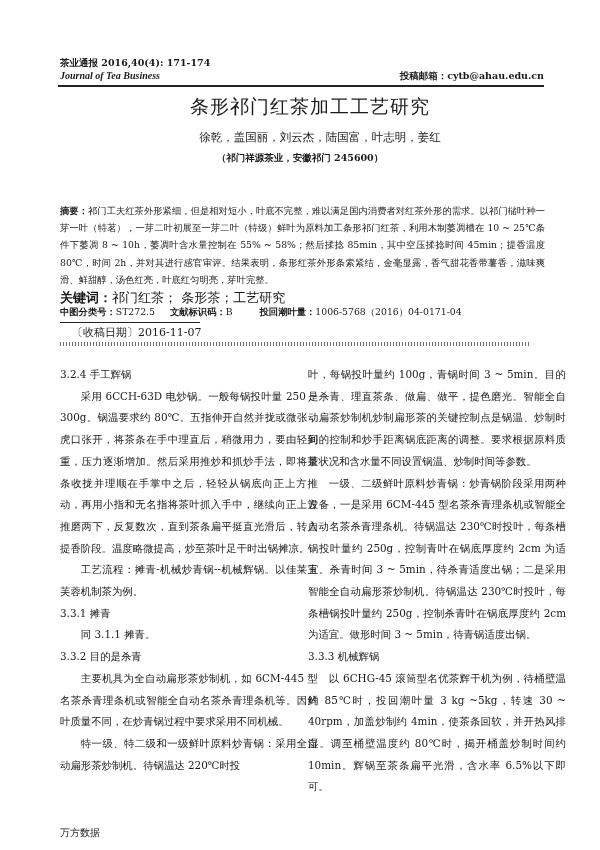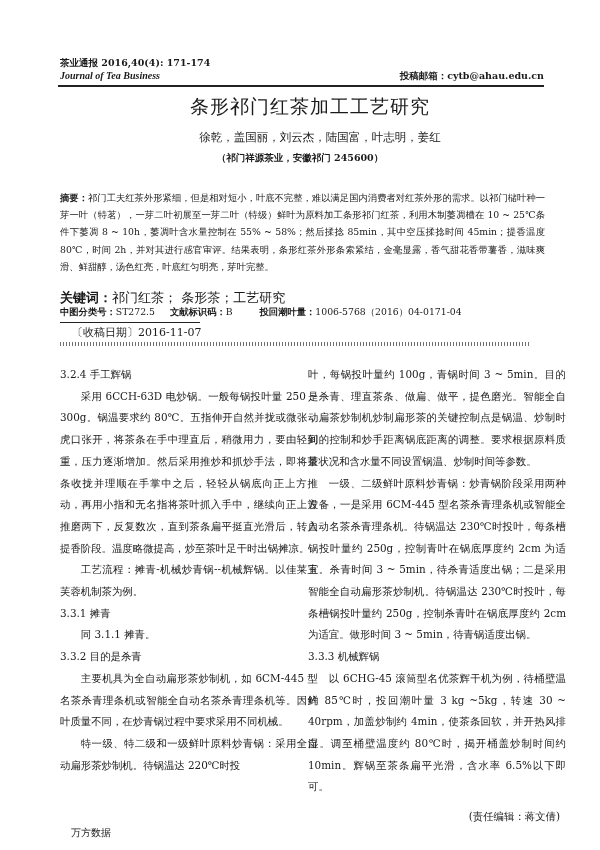--- a/index.html
+++ b/index.html
@@ -8,39 +8,39 @@
       font-family: "DejaVu Serif", "Liberation Serif", serif;
       color: #1a1a1a;
     }
     .hdr-left { position: absolute; left: 60px; top: 56px; font-size: 9.5px; line-height: 13px; font-weight: bold; }
     .hdr-left .en { font-style: italic; font-family: "Liberation Serif", serif; font-size: 10px; }
     .hdr-right { position: absolute; right: 56px; top: 70px; font-size: 9.5px; font-weight: bold; }
     .hdr-rule { position: absolute; left: 58px; right: 56px; top: 85px; height: 0; border-top: 2px solid #222; }
     .title { position: absolute; left: 0; right: 0; top: 94px; text-align: center; font-size: 19px; font-family: "DejaVu Sans", sans-serif; letter-spacing: 1px; }
     .authors { position: absolute; left: 0; right: 0; top: 130px; text-align: center; font-size: 11.5px; margin-left: 40px; }
     .affil { position: absolute; left: 0; right: 0; top: 152px; text-align: center; font-size: 9.5px; font-weight: bold; }
-    .abstract { position: absolute; left: 60px; width: 485px; top: 189px; font-size: 9.3px; line-height: 17.2px; text-align: justify; }
+    .abstract { position: absolute; left: 60px; width: 485px; top: 202px; font-size: 9.3px; line-height: 17.2px; text-align: justify; }
     .abstract b { font-weight: bold; }
     .keywords { position: absolute; left: 60px; top: 289px; font-size: 13px; }
     .clc { position: absolute; left: 60px; top: 306px; font-size: 9.3px; white-space: nowrap; }
     .clc b { font-weight: bold; }
     .clc .gap { display: inline-block; width: 12px; }
     .clc-rule { position: absolute; left: 60px; width: 140px; top: 322px; border-top: 1px solid #222; }
     .received { position: absolute; left: 72px; top: 325px; font-size: 11px; }
     .wavy { position: absolute; left: 60px; width: 470px; top: 342px; height: 4px;
       background: repeating-linear-gradient(90deg, #333 0 1px, transparent 1px 3px); opacity: .7; }
     .col { position: absolute; top: 364px; width: 258px; font-size: 10.4px; line-height: 21.7px; text-align: justify; }
     .col.left { left: 60px; }
     .col.right { left: 308px; }
     .col p { margin: 0; }
     .col .ind { text-indent: 2em; }
     .col .h { font-weight: normal; }
     .col .hb { font-weight: bold; }
     .editor { text-align: right; padding-right: 6px; }
-    .footer { position: absolute; left: 60px; top: 826px; font-size: 10px; font-family: Liberation Serif, serif; margin-left: 11px; }
+    .footer { position: absolute; left: 60px; top: 826px; font-size: 10px; font-family: Liberation Serif, serif; }
   </style>
 </head>
 <body>
 
 <div>
   <div class="hdr-left">
     <div>茶业通报 2016,40(4): 171-174</div>
     <div class="en">Journal of   Tea Business</div>
   </div>
   <div class="hdr-right">投稿邮箱：cytb@ahau.edu.cn</div>
@@ -77,16 +77,15 @@
   <p class="h">3.3.2 目的是杀青</p>
   <p class="ind">主要机具为全自动扁形茶炒制机，如 6CM-445 型名茶杀青理条机或智能全自动名茶杀青理条机等。因鲜叶质量不同，在炒青锅过程中要求采用不同机械。</p>
   <p class="ind">特一级、特二级和一级鲜叶原料炒青锅：采用全自动扁形茶炒制机。待锅温达 220℃时投</p>
 </div>
 
 <div class="col right">
   <p>叶，每锅投叶量约 100g，青锅时间 3 ~ 5min。目的是杀青、理直茶条、做扁、做平，提色磨光。智能全自动扁茶炒制机炒制扁形茶的关键控制点是锅温、炒制时间的控制和炒手距离锅底距离的调整。要求根据原料质量状况和含水量不同设置锅温、炒制时间等参数。</p>
   <p class="ind">一级、二级鲜叶原料炒青锅：炒青锅阶段采用两种设备，一是采用 6CM-445 型名茶杀青理条机或智能全自动名茶杀青理条机。待锅温达 230℃时投叶，每条槽锅投叶量约 250g，控制青叶在锅底厚度约 2cm 为适宜。杀青时间 3 ~ 5min，待杀青适度出锅；二是采用智能全自动扁形茶炒制机。待锅温达 230℃时投叶，每条槽锅投叶量约 250g，控制杀青叶在锅底厚度约 2cm 为适宜。做形时间 3 ~ 5min，待青锅适度出锅。</p>
   <p class="h">3.3.3 机械辉锅</p>
   <p class="ind">以 6CHG-45 滚筒型名优茶辉干机为例，待桶壁温约 85℃时，投回潮叶量 3 kg ~5kg，转速 30 ~ 40rpm，加盖炒制约 4min，使茶条回软，并开热风排湿。调至桶壁温度约 80℃时，揭开桶盖炒制时间约 10min。辉锅至茶条扁平光滑，含水率 6.5%以下即可。</p>
-  <p class="editor" style="margin-top:8px;">(责任编辑：蒋文倩)</p>
 </div>
 
 <div class="footer">万方数据</div>
 
 </body></html>

